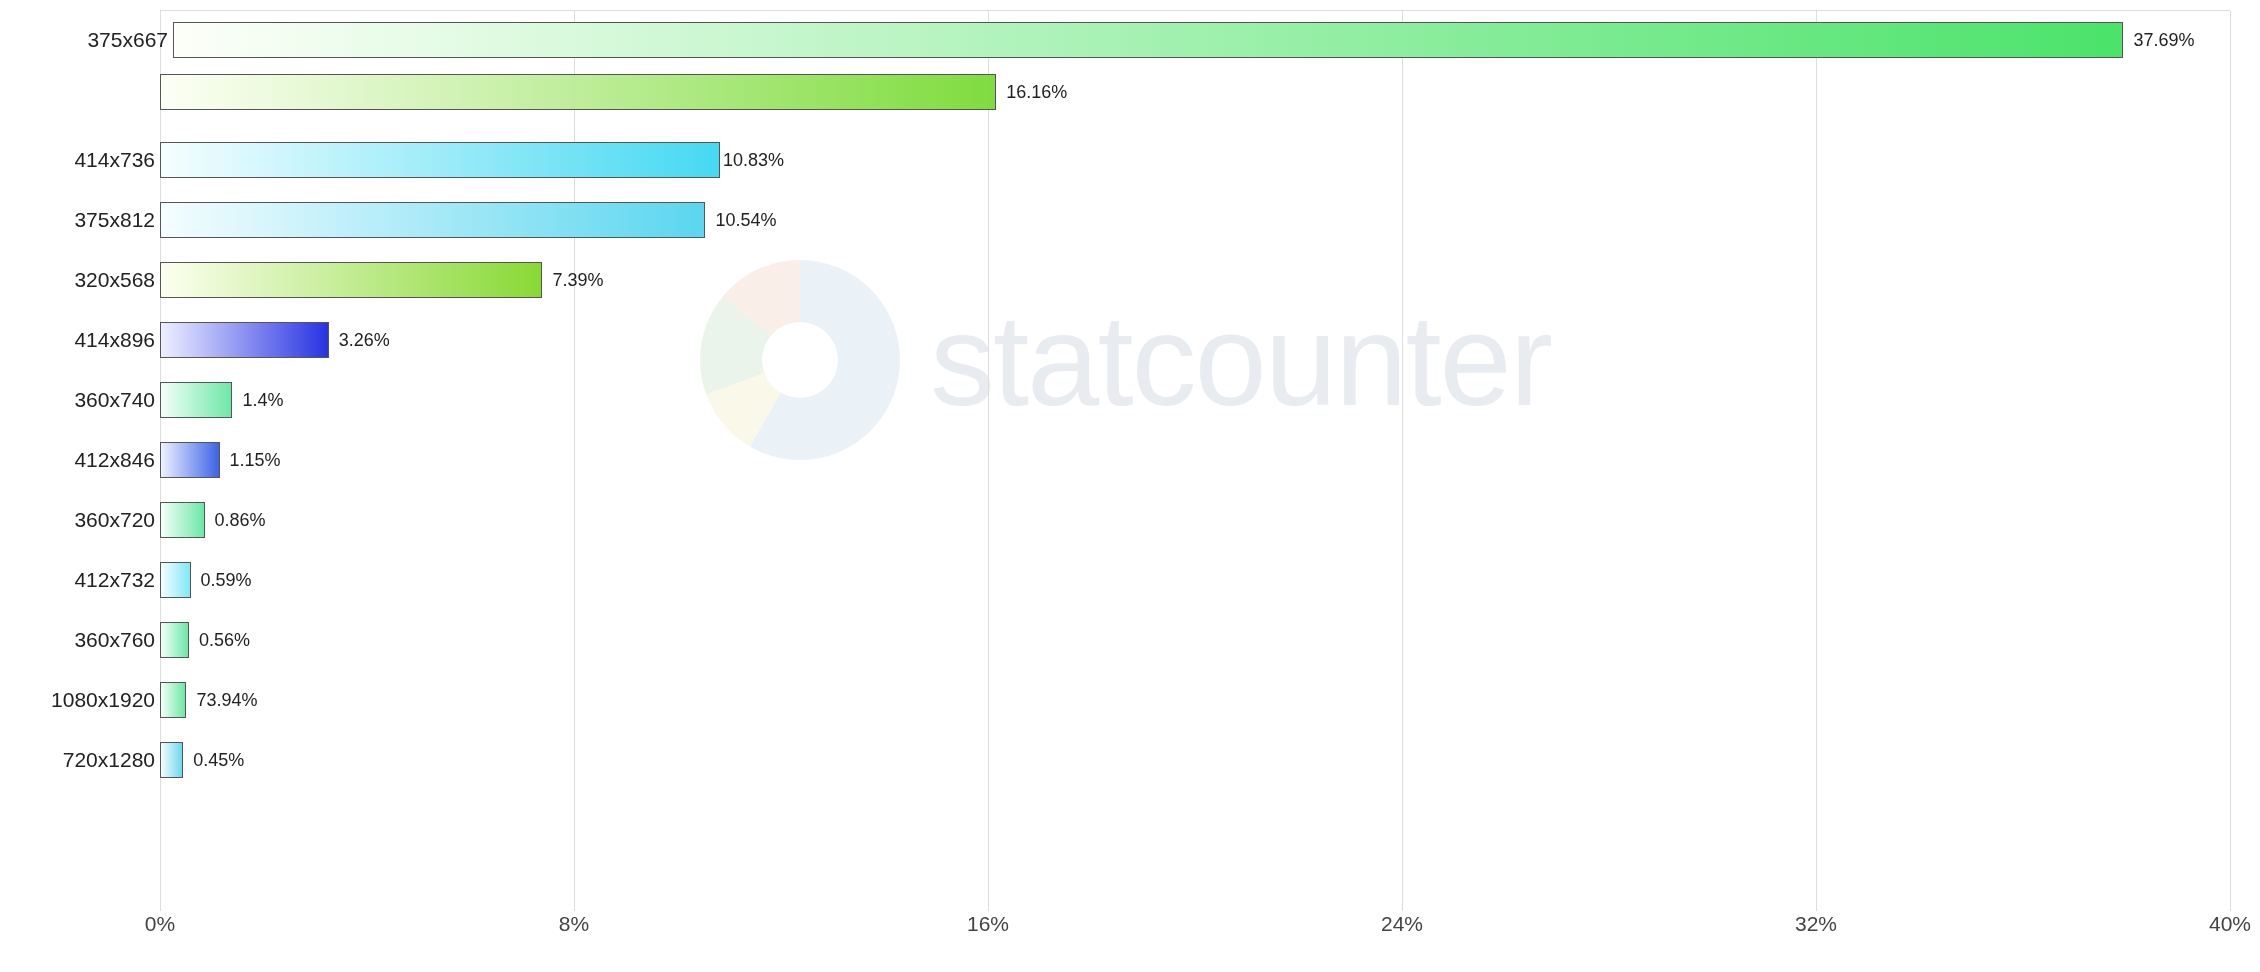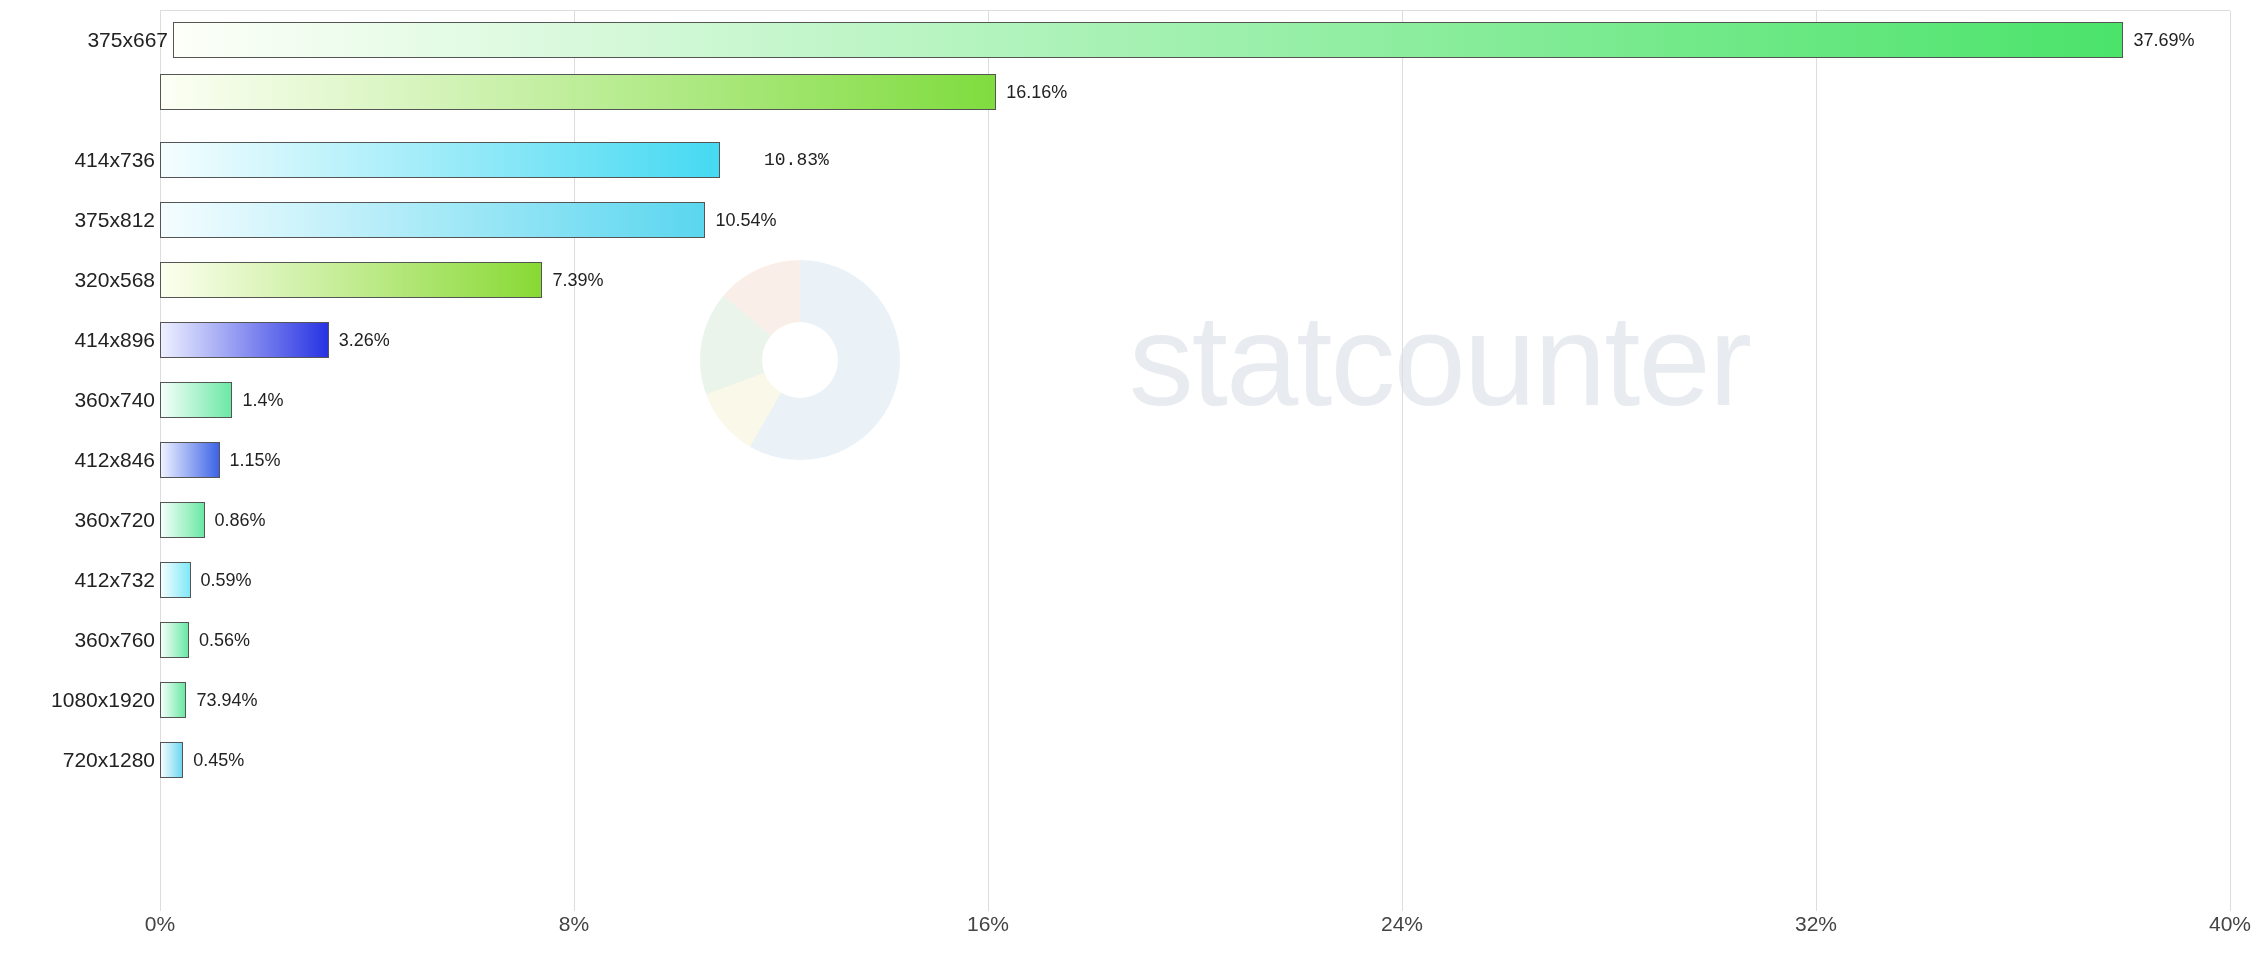--- a/index.html
+++ b/index.html
@@ -96,21 +96,20 @@
     left: 700px;
     top: 260px;
     width: 1050px;
     height: 200px;
     opacity: 0.12;
     display: flex;
     align-items: center;
     gap: 30px;
     pointer-events: none;
     user-select: none;
-    justify-content: space-between;
   }
   .watermark-text {
     font-size: 130px;
     color: #4a6a88;
     font-weight: 400;
     letter-spacing: -2px;
   }
   .watermark-donut {
     width: 200px;
     height: 200px;
@@ -163,21 +162,21 @@
       <div class="val-label" style="left: 2120.46px;">37.69%</div>
     </div>
     <div class="row" style="top: 70px; width: 1956px;">
       <div class="cat-label">360x640</div>
       <div class="bar grad-lime" style="width: 836.28px;"></div>
       <div class="val-label" style="left: 1006.28px;">16.16%</div>
     </div>
     <div class="row" style="top: 138px; width: 2260px;">
       <div class="cat-label">414x736</div>
       <div class="bar grad-cyan" style="width: 560.452px;"></div>
-      <div class="val-label" style="left: 764px; font-family: Liberation Mono, monospace;">10.83%</div>
+      <div class="val-label" style="left: 723px;">10.83%</div>
     </div>
     <div class="row" style="top: 198px; width: 2260px;">
       <div class="cat-label">375x812</div>
       <div class="bar grad-skyblue" style="width: 545.445px;"></div>
       <div class="val-label" style="left: 715.445px;">10.54%</div>
     </div>
     <div class="row" style="top: 258px; width: 2260px;">
       <div class="cat-label">320x568</div>
       <div class="bar grad-lime2" style="width: 382.433px;"></div>
       <div class="val-label" style="left: 552.433px;">7.39%</div>

